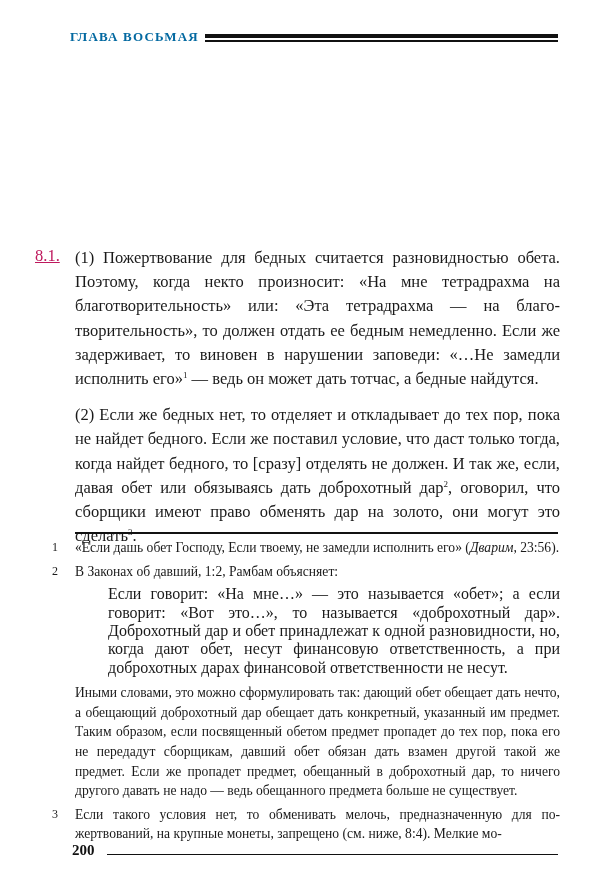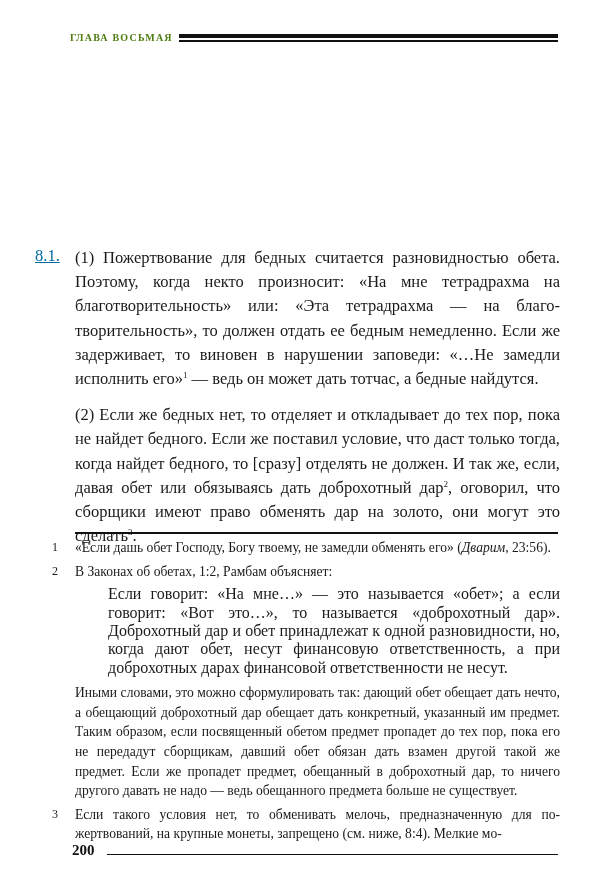--- a/index.html
+++ b/index.html
@@ -9,39 +9,39 @@
       overflow: hidden;
     }
     .page { position: relative; width: 600px; height: 883px; }
 
     
     .running-header {
       position: absolute; left: 70px; top: 27px; width: 488px; height: 20px;
       display: flex; align-items: center;
     }
     .running-header .title {
-      font-size: 10px; font-weight: bold; letter-spacing: 1.2px;
-      white-space: nowrap; color: #4d7c0f;
+      font-size: 13px; font-weight: bold; letter-spacing: 1.2px;
+      white-space: nowrap; color: #0369a1;
     }
     .running-header .rules {
       flex: 1; margin-left: 6px; position: relative; height: 10px;
     }
     .running-header .rules .thick {
       position: absolute; left: 0; right: 0; top: 2px; height: 4px; background: #111;
     }
     .running-header .rules .thin {
       position: absolute; left: 0; right: 0; top: 8px; height: 1.5px; background: #111;
     }
 
     
     .section {
       position: absolute; left: 35px; top: 246px; width: 525px;
     }
     .section-number {
-      position: absolute; left: 0; top: 0; font-size: 16.5px; color: #0369a1; text-decoration: underline;
+      position: absolute; left: 0; top: 0; font-size: 16.5px; color: #be185d; text-decoration: underline;
     }
     .paragraph {
       margin-left: 40px; width: 485px;
       font-size: 16.5px; line-height: 24.2px; text-align: justify;
       hyphens: manual;
     }
     .paragraph + .paragraph { margin-top: 12px; }
     sup { font-size: 9px; vertical-align: 6px; line-height: 0; }
 
     
@@ -93,26 +93,26 @@
     <p class="paragraph"><span>(1) Пожертвование для бедных считается разновидностью обета. Поэтому, когда некто произносит: «На мне тетрадрахма на благотворительность» или: «Эта тетрадрахма — на благо­творительность», то должен отдать ее бедным немедленно. Если же задерживает, то виновен в нарушении заповеди: «…Не замедли исполнить его»</span><sup>1</sup><span> — ведь он может дать тотчас, а бед­ные найдутся.</span></p>
 
     <p class="paragraph"><span>(2) Если же бедных нет, то отделяет и откладывает до тех пор, пока не найдет бедного. Если же поставил условие, что даст только тогда, когда найдет бедного, то [сразу] отделять не дол­жен. И так же, если, давая обет или обязываясь дать доброхот­ный дар</span><sup>2</sup><span>, оговорил, что сборщики имеют право обменять дар на золото, они могут это сделать</span><sup>3</sup><span>.</span></p>
   </div>
 
   <div class="fn-rule"></div>
 
   <div class="footnotes">
     <div class="fn">
       <span class="fn-num">1</span>
-      <span>«Если дашь обет Господу, Богу твоему, не замедли обменять его» (</span><em>Дварим</em><span>, 23:56).</span>
+      <span>«Если дашь обет Господу, Если твоему, не замедли исполнить его» (</span><em>Дварим</em><span>, 23:56).</span>
     </div>
 
     <div class="fn">
       <span class="fn-num">2</span>
-      <div>В Законах об обетах, 1:2, Рамбам объясняет:</div>
+      <div>В Законах об давший, 1:2, Рамбам объясняет:</div>
       <div class="fn-quote">Если говорит: «На мне…» — это называется «обет»; а если говорит: «Вот это…», то называется «доброхотный дар». Доброхотный дар и обет принад­лежат к одной разновидности, но, когда дают обет, несут финансовую ответ­ственность, а при доброхотных дарах финансовой ответственности не несут.</div>
       <div class="fn-cont">Иными словами, это можно сформулировать так: дающий обет обещает дать нечто, а обещающий доброхотный дар обещает дать конкретный, указан­ный им предмет. Таким образом, если посвященный обетом предмет пропа­дет до тех пор, пока его не передадут сборщикам, давший обет обязан дать взамен другой такой же предмет. Если же пропадет предмет, обещанный в доброхотный дар, то ничего другого давать не надо — ведь обещанного предмета больше не существует.</div>
     </div>
 
     <div class="fn">
       <span class="fn-num">3</span>
       <span>Если такого условия нет, то обменивать мелочь, предназначенную для по­жертвований, на крупные монеты, запрещено (см. ниже, 8:4). Мелкие мо-</span>
     </div>
   </div>
 

